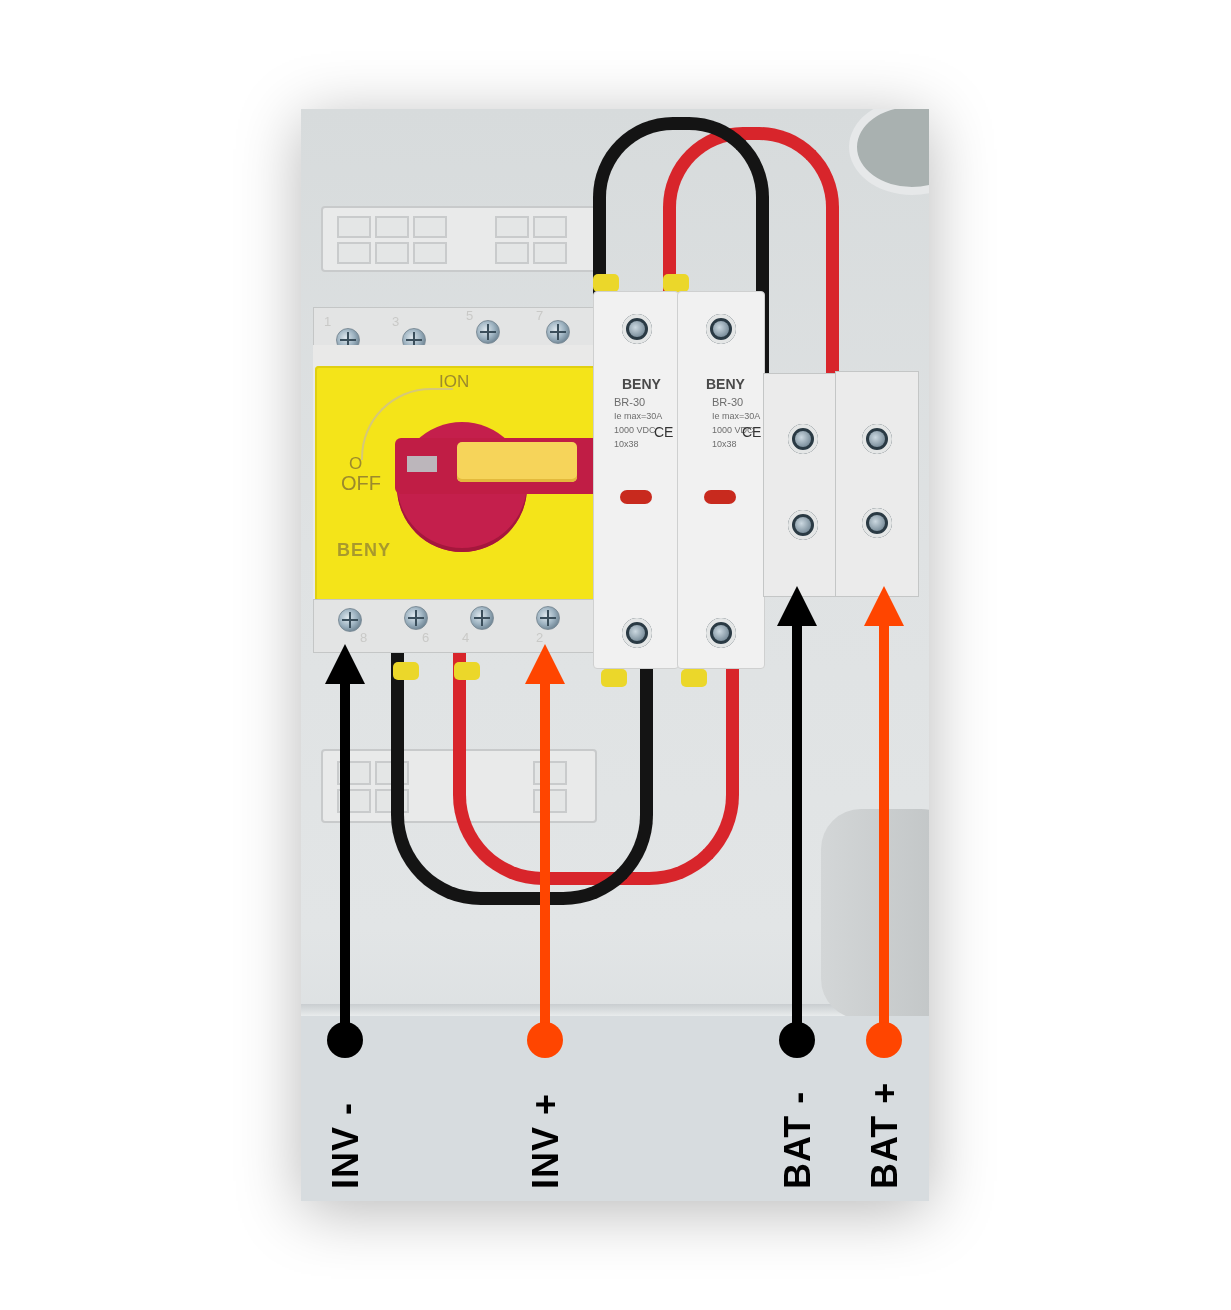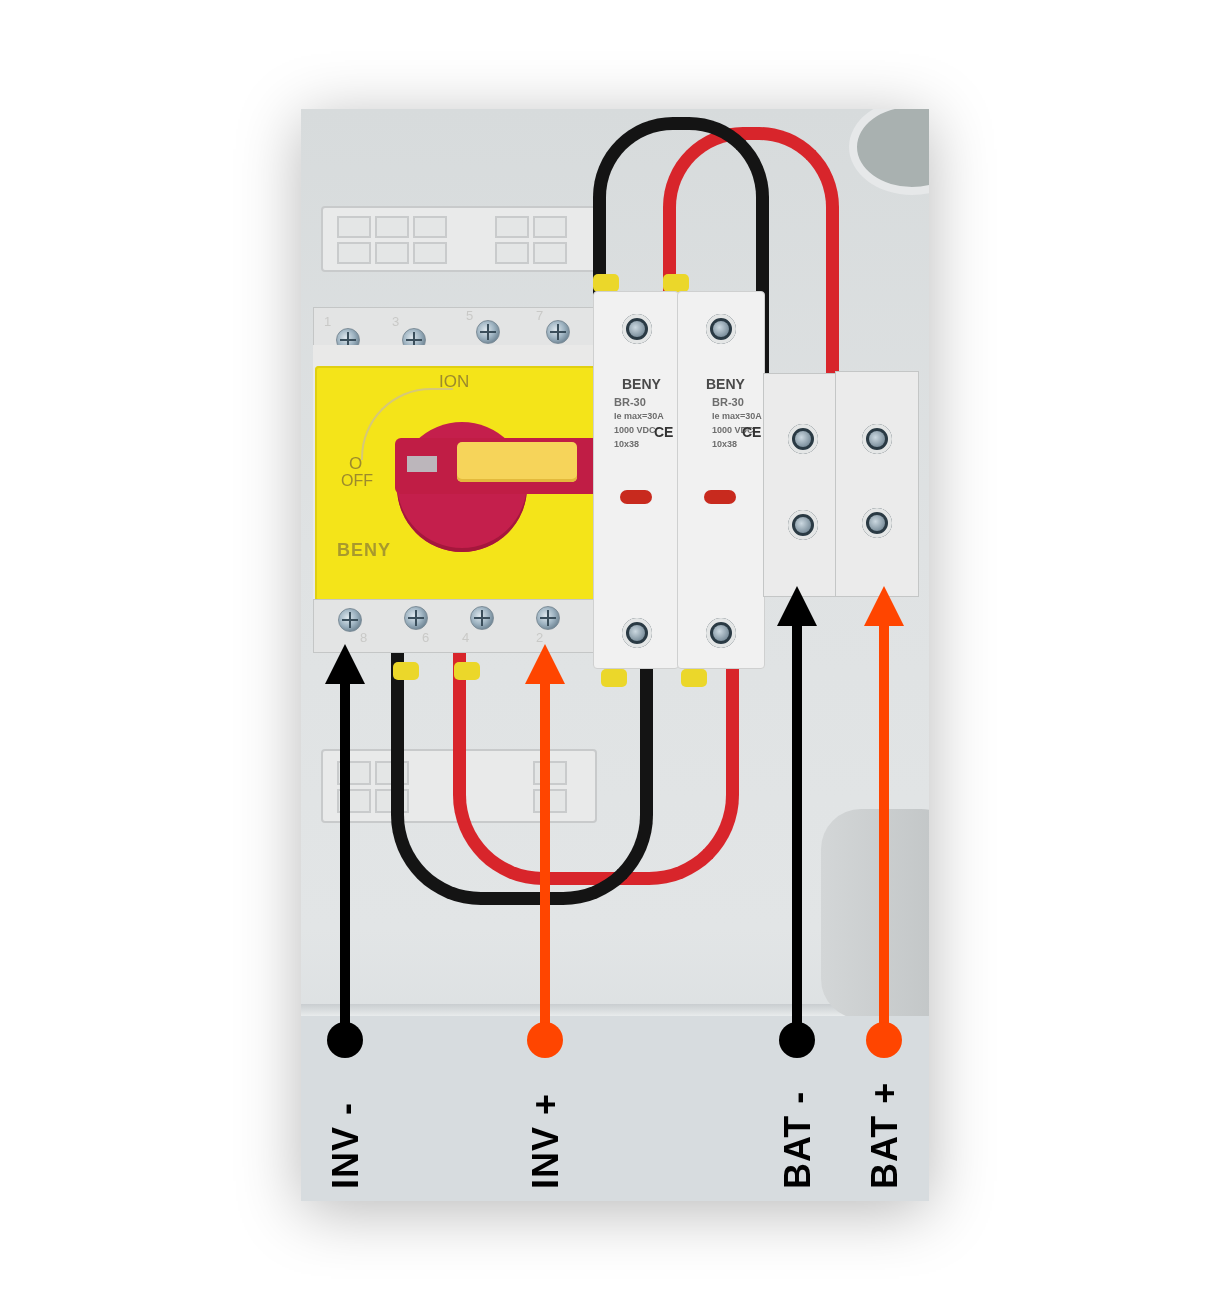--- a/index.html
+++ b/index.html
@@ -22,21 +22,21 @@
   .terminal-num{position:absolute;font-size:13px;color:#c9c9c7;}
   .switch-face{position:absolute;left:14px;top:257px;width:290px;height:236px;background:#f4e419;
     border-radius:4px;box-shadow:inset 0 0 0 2px #e0cf10;}
   .knob{position:absolute;left:82px;top:56px;width:130px;height:130px;border-radius:50%;background:#c41f4c;
     box-shadow:inset 0 -4px 0 #a5173c;}
   .handle{position:absolute;left:80px;top:72px;width:212px;height:56px;background:#c01d45;border-radius:6px 3px 3px 6px;}
   .handle-grip{position:absolute;left:62px;top:4px;width:120px;height:40px;background:#f6d45a;border-radius:5px;
     box-shadow:inset 0 -3px 0 #e3b93c;}
   .handle-window{position:absolute;left:12px;top:18px;width:30px;height:16px;background:#bcb6bb;}
   .fuse{position:absolute;background:#f1f1f1;border:1px solid #cfd0d0;}
-  .fuse-text{position:absolute;color:#6d6d6d;font-size:9px;line-height:13px;font-weight:bold;}
+  .fuse-text{position:absolute;color:#6d6d6d;font-size:9px;line-height:13px;}
   .fuse-brand{position:absolute;font-weight:bold;color:#4a4a4a;font-size:14px;}
   .fuse-window{position:absolute;width:32px;height:14px;border-radius:7px;background:#c82a1e;}
   .cable{position:absolute;border-style:solid;border-color:transparent;}
   .ferrule{position:absolute;width:26px;height:18px;background:#ebd72a;border-radius:5px;}
   .arrow-shaft{position:absolute;width:10px;}
   .arrow-head{position:absolute;width:0;height:0;border-left:20px solid transparent;border-right:20px solid transparent;}
   .arrow-dot{position:absolute;width:36px;height:36px;border-radius:50%;}
   .label{position:absolute;font-weight:bold;font-size:36px;color:#000;white-space:nowrap;transform-origin:0 0;
     transform:rotate(-90deg);letter-spacing:1px;}
 </style>
@@ -94,21 +94,21 @@
     <div class="screw" style="left:162px;top:12px;"></div>
     <div class="screw" style="left:232px;top:12px;"></div>
   </div>
   <div class="abs" style="left:12px;top:236px;width:280px;height:260px;background:#e9e9e8;"></div>
 
   <div class="switch-face">
     <span class="abs" style="left:124px;top:6px;font-size:17px;color:#9c8a2c;">
       <span>I</span><span>ON</span>
     </span>
     <span class="abs" style="left:34px;top:88px;font-size:17px;color:#9c8a2c;">O</span>
-    <span class="abs" style="left:26px;top:106px;font-size:16px;color:#9c8a2c;">OFF</span>
+    <span class="abs" style="left:26px;top:106px;font-size:20px;color:#9c8a2c;">OFF</span>
     <div class="abs" style="left:46px;top:22px;width:90px;height:70px;border-top:2px solid #d6c878;border-left:2px solid #d6c878;border-radius:70px 0 0 0;"></div>
     <div class="knob"></div>
     <div class="handle">
       <div class="handle-window"></div>
       <div class="handle-grip"></div>
     </div>
     <span class="abs" style="left:22px;top:174px;font-size:18px;font-weight:bold;color:#a8992d;letter-spacing:1px;">BENY</span>
   </div>
 
   <div class="terminal-block" style="left:12px;top:490px;width:280px;height:52px;">

